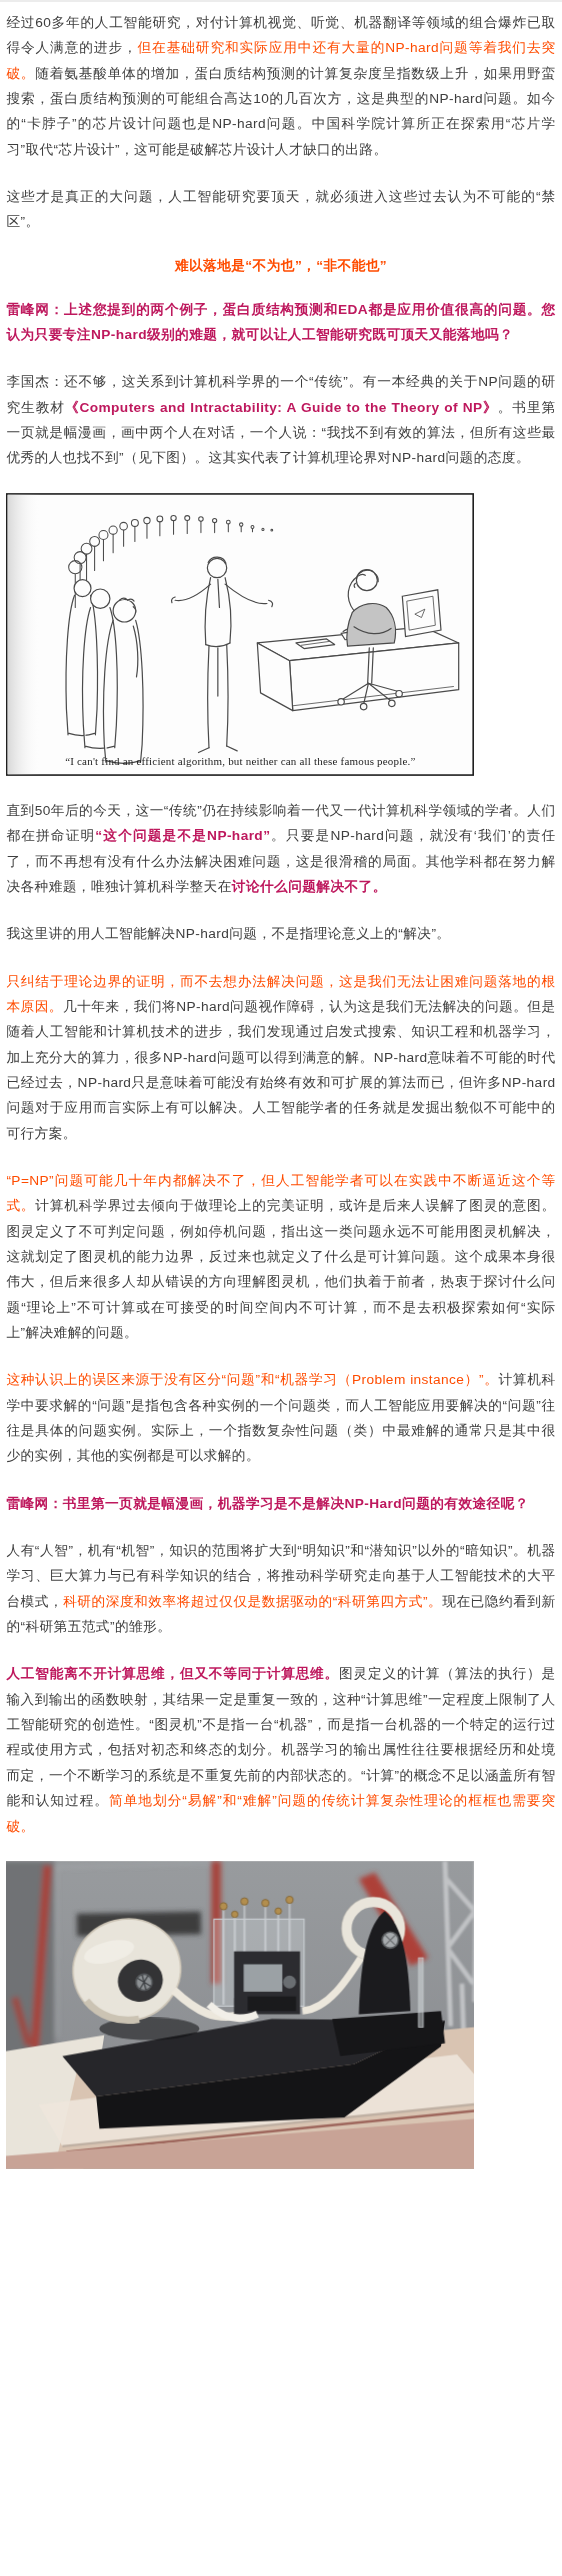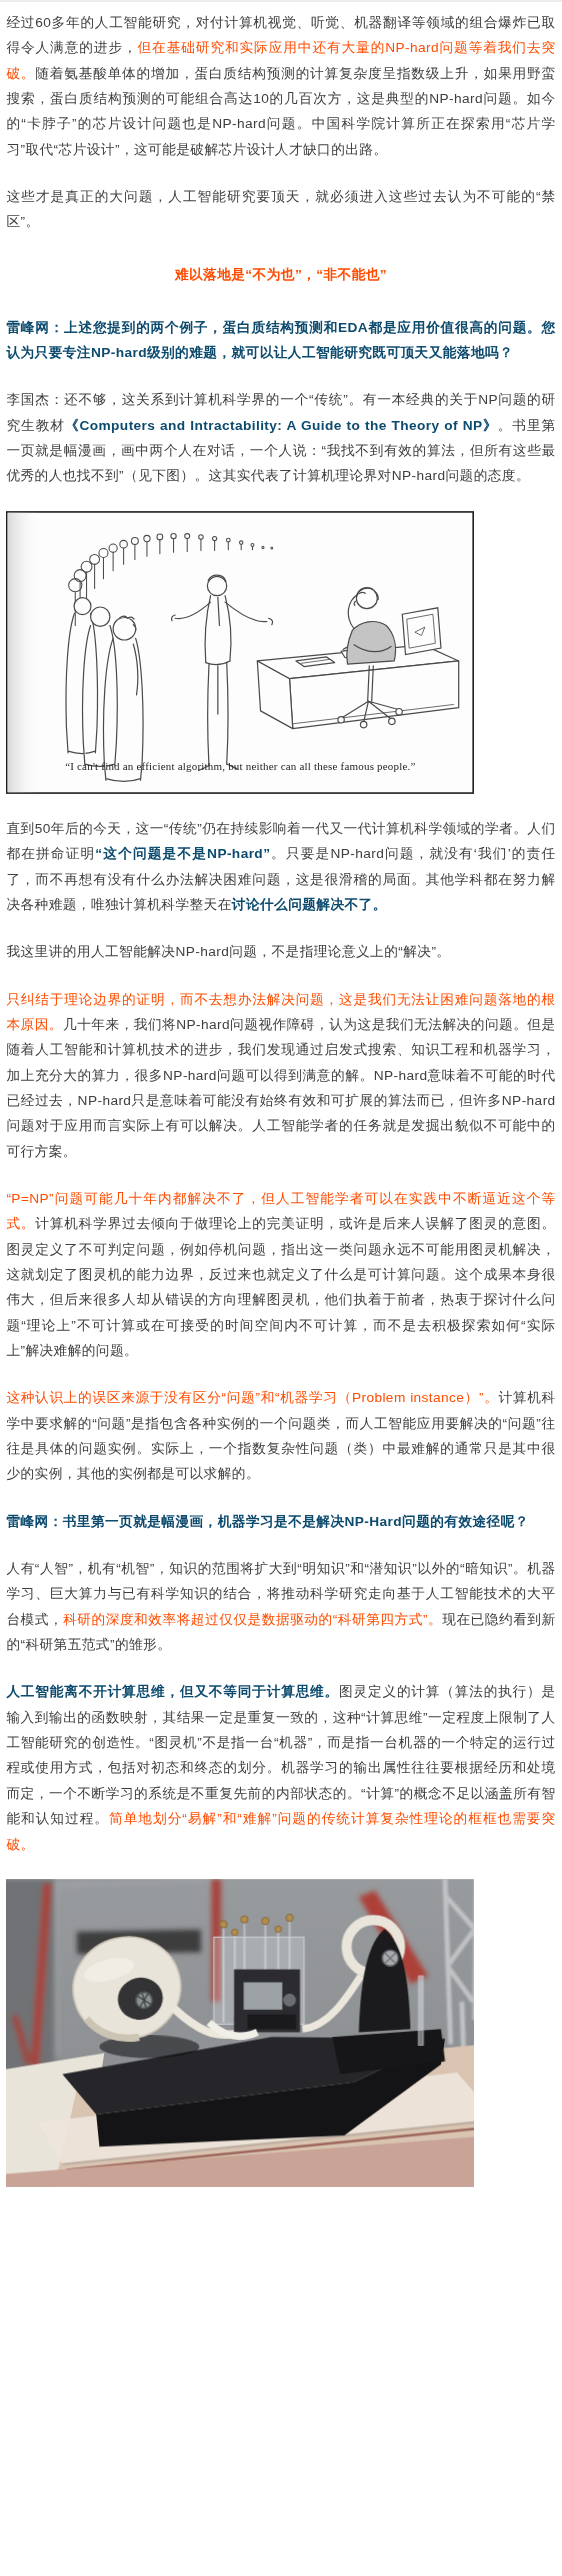--- a/index.html
+++ b/index.html
@@ -12,41 +12,41 @@
   .article{padding:8px 6.4px 13px 6.4px;}
   p.para{
     font-size:13.7px;
     line-height:1.85;
     letter-spacing:0.4px;
     margin:0 0 22px 0;
     text-align:justify;
     word-break:break-all;
   }
   .seg-normal{color:#3e3e3e;margin-top:8px;}
-  .seg-bold{color:#0c4a6e;font-weight:bold;}
+  .seg-bold{color:#be185d;font-weight:bold;}
   .seg-orange{color:#ff4c00;}
   h2.sec-head{
     font-size:13.7px;
     font-weight:bold;
     color:#ff4c00;
     text-align:center;
     letter-spacing:0.4px;
-    margin:31px 0;
+    margin:22px 0;
   }
   figure.article-image{
     margin:0 0 22px 0;
     width:468px;
     position:relative;
     padding:0;
   }
   figure.article-image.tight{margin-bottom:6.4px;}
   figure.article-image svg{display:block;}
   .cartoon-caption{
     position:absolute;
-    left:0; bottom:22px;
+    left:0; bottom:9px;
     width:100%;
     text-align:center;
     font-family:"Liberation Serif","DejaVu Serif",serif;
     font-size:11px;
     color:#1e1e1e;
     letter-spacing:0.2px;
   }
 </style>
 </head>
 <body>

